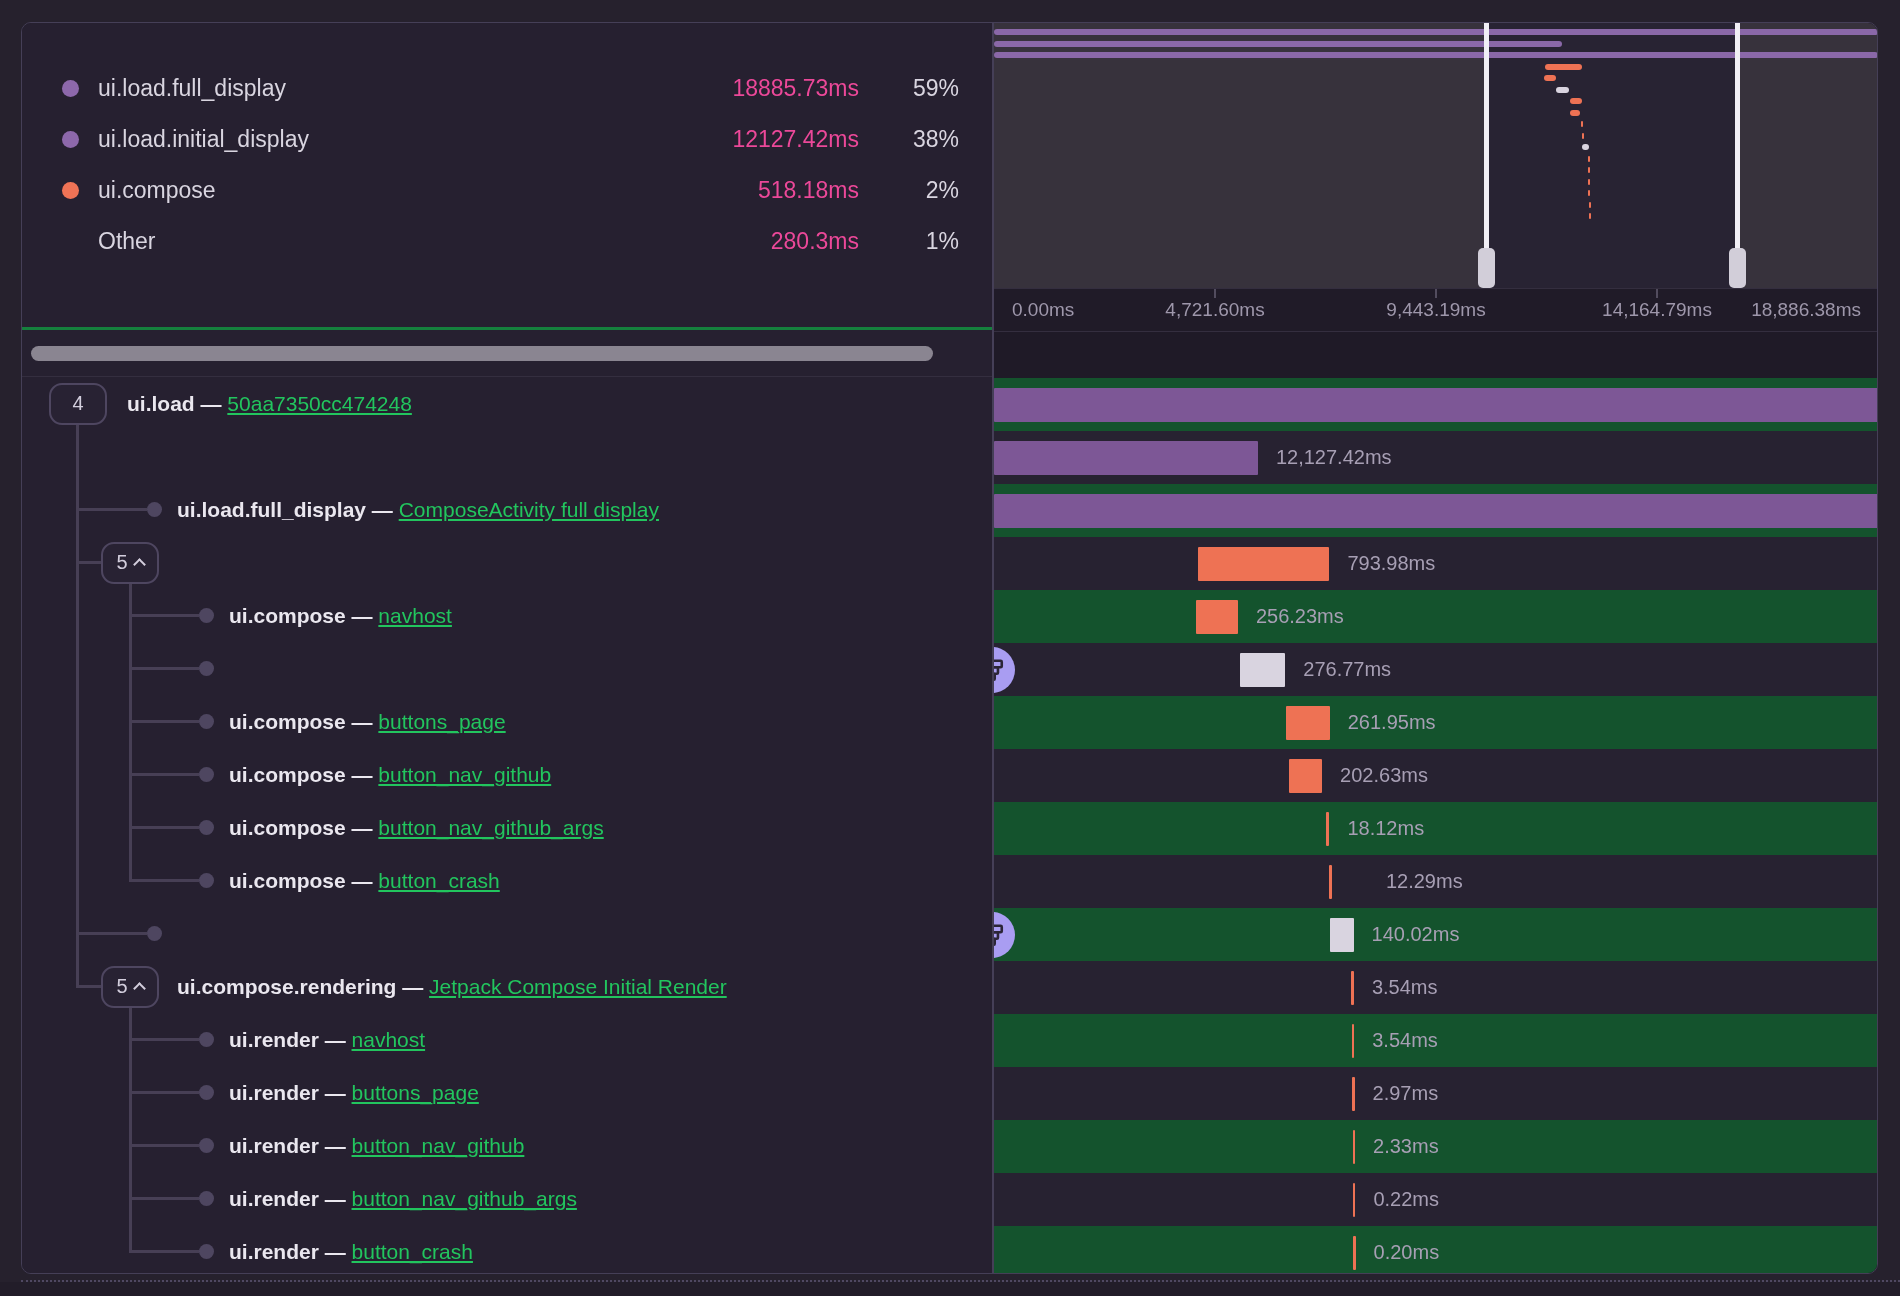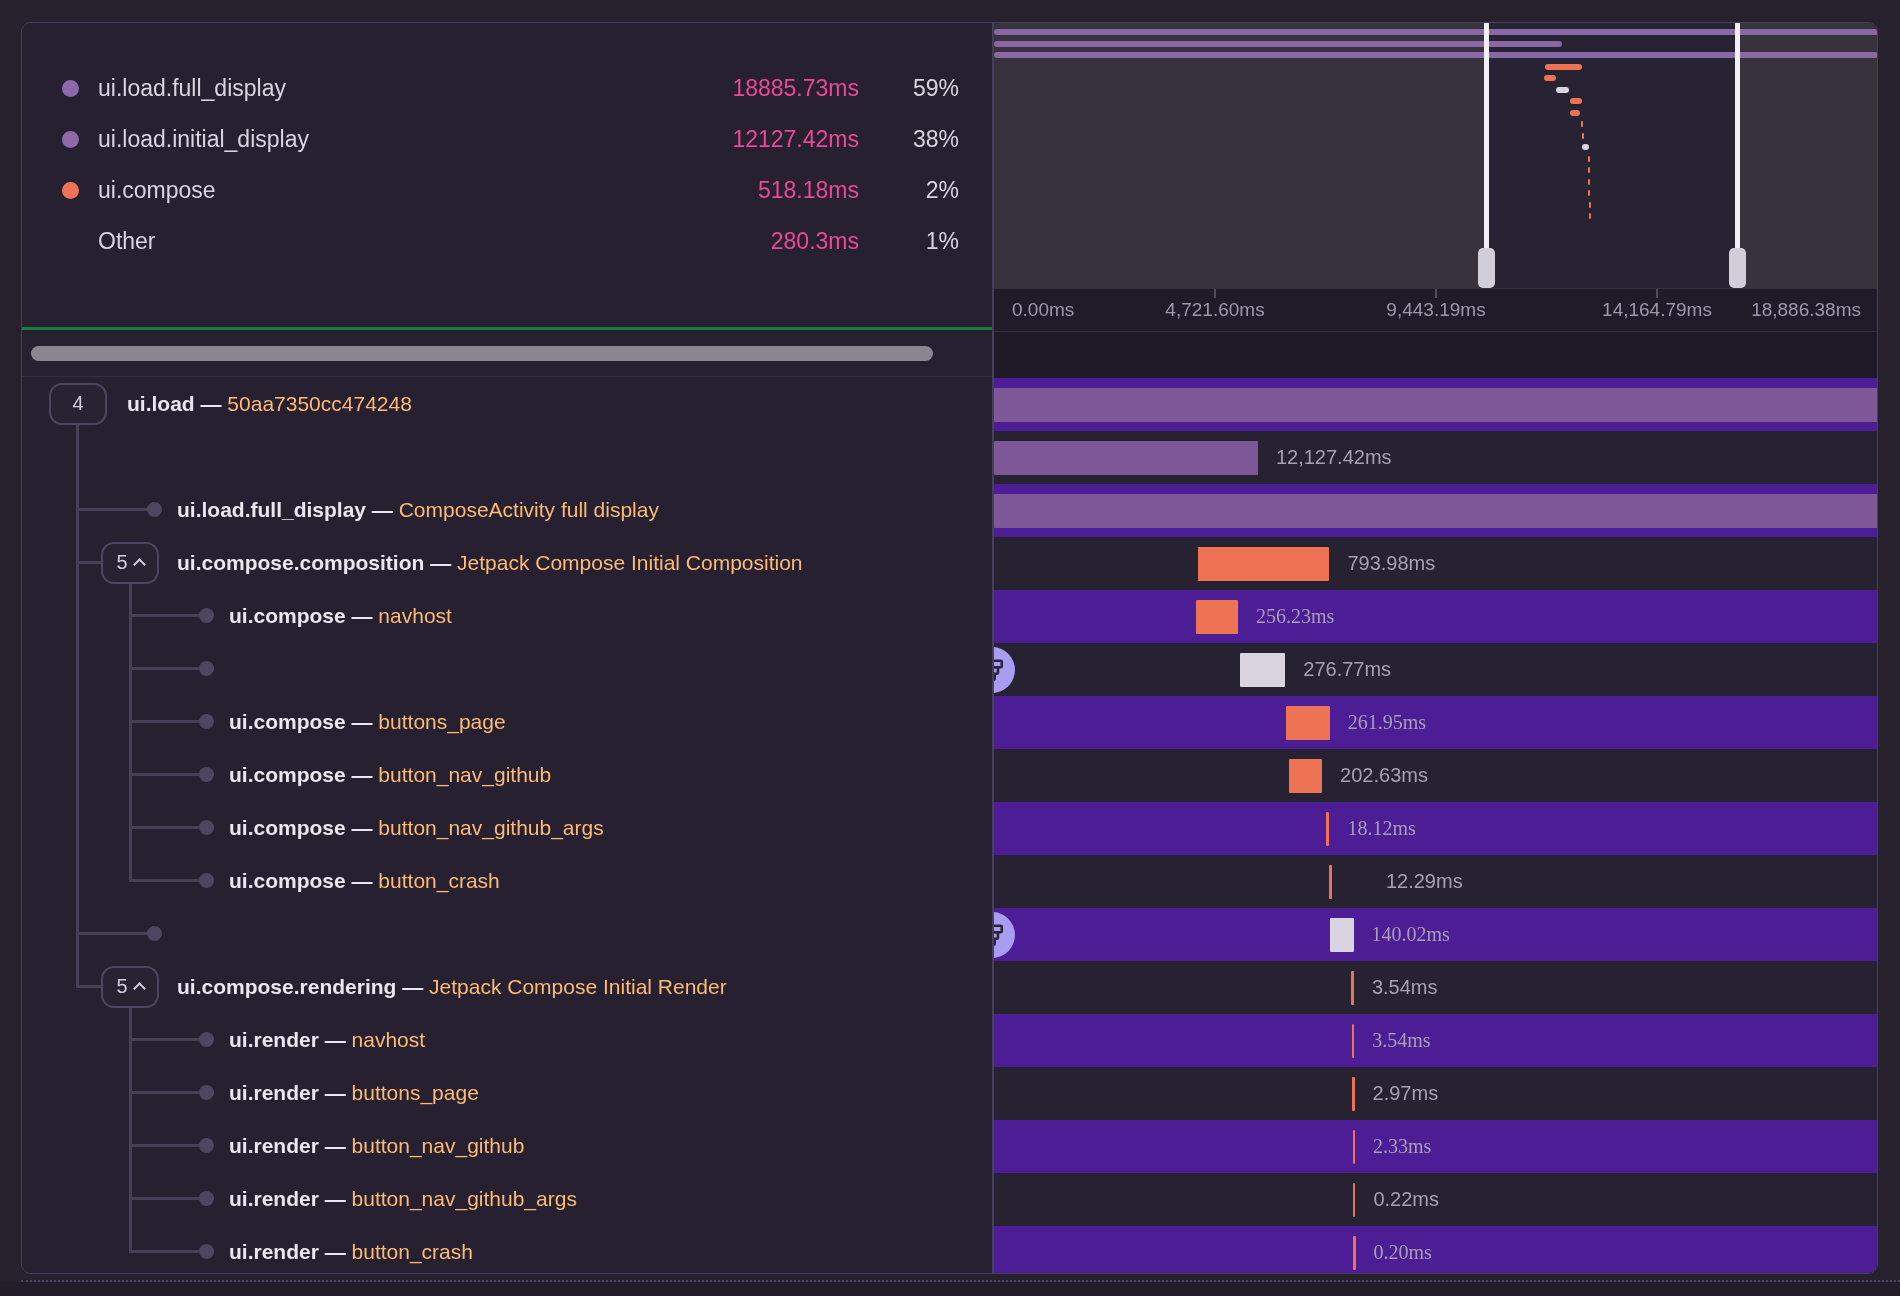--- a/index.html
+++ b/index.html
@@ -22,21 +22,21 @@
 
   
   .scroll-row{height:47px;flex:none;border-bottom:1px solid #342e3f;position:relative;}
   .scroll-pill{position:absolute;left:9px;top:16px;width:902px;height:15px;border-radius:8px;background:#8a8591;}
 
   
   .tree-rows{position:relative;flex:1;overflow:hidden;}
   .tree-row{position:absolute;left:0;width:100%;height:53px;white-space:nowrap;}
   .tree-text{position:absolute;top:0;line-height:53px;font-size:21px;}
   .tree-name{font-weight:bold;color:#eae7ef;}
-  .tree-desc{color:#fdba74;}
+  .tree-desc{color:#22c55e;text-decoration:underline;}
   .conn{position:absolute;background:#473f55;}
   .tdot{position:absolute;width:15px;height:15px;border-radius:50%;background:#4e4660;}
   .badge{position:absolute;width:58px;height:42px;border:2.5px solid #4e4660;border-radius:13px;
     background:#282233;color:#d3cedd;font-size:20px;display:flex;align-items:center;justify-content:center;}
   .badge .caret{width:9px;height:9px;border-left:2.5px solid #d3cedd;border-top:2.5px solid #d3cedd;
     transform:rotate(45deg);margin-left:7px;margin-top:4px;}
 
   
   .minimap{height:265px;flex:none;position:relative;background:#37323c;overflow:hidden;}
   .mini-selection{position:absolute;top:0;height:100%;background:#282333;}
@@ -47,21 +47,21 @@
   
   .axis{height:44px;flex:none;position:relative;background:#201b28;
     border-top:1px solid #342e3f;border-bottom:1px solid #342e3f;}
   .axis-label{position:absolute;top:0;line-height:42px;font-size:19px;color:#9e97ab;white-space:nowrap;}
   .axis-tick{position:absolute;top:0;width:2px;height:9px;background:#524c5e;}
   .right-spacer{height:46px;flex:none;background:#1f1a27;}
 
   
   .wf-rows{position:relative;flex:1;overflow:hidden;}
   .wf-row{position:absolute;left:0;width:100%;height:53px;}
-  .wf-row.odd{background:#4c1d95;font-family:Liberation Serif, serif;}
+  .wf-row.odd{background:#14532d;}
   .wf-row.even{background:#272231;}
   .wf-bar{position:absolute;top:9.5px;height:34px;border-radius:1px;}
   .wf-label{position:absolute;top:0;line-height:53px;font-size:20px;color:#a79fb4;white-space:nowrap;}
   .profile-badge{position:absolute;width:46px;height:46px;border-radius:50%;background:#a99df2;
     display:flex;align-items:center;justify-content:center;z-index:6;}
 
   .bottom-dotted{position:absolute;left:21px;right:0;top:1280px;border-top:2px dotted #4f4862;}
   .bottom-area{position:absolute;left:0;right:0;top:1282px;bottom:0;background:#221d29;}
 </style>
 </head>
@@ -112,21 +112,20 @@
           <div class="conn" style="left: 53.5px; top: 25px; width: 71px; height: 3px;"></div>
           <div class="tdot" style="left: 124.5px; top: 19px;"></div>
           <div class="tree-text" style="left: 155px;"><span class="tree-name">ui.load.full_display — </span><span class="tree-desc">ComposeActivity full display</span></div>
         </div>
         <div class="tree-row" style="top: 159px;">
           <div class="conn" style="left: 53.5px; top: 25px; width: 25.5px; height: 3px;"></div>
           <div class="badge" style="left: 79px; top: 5.5px;">
             <span>5</span>
             <div class="caret"></div>
           </div>
-          <div class="tree-text" style="left: 155px;"><span class="tree-name">ui.compose.composition — </span><span class="tree-desc">Jetpack Compose Initial Composition</span></div>
         </div>
         <div class="tree-row" style="top: 212px;">
           <div class="conn" style="left: 106.5px; top: 25px; width: 70px; height: 3px;"></div>
           <div class="tdot" style="left: 176.5px; top: 19px;"></div>
           <div class="tree-text" style="left: 207px;"><span class="tree-name">ui.compose — </span><span class="tree-desc">navhost</span></div>
         </div>
         <div class="tree-row" style="top: 265px;">
           <div class="conn" style="left: 106.5px; top: 25px; width: 70px; height: 3px;"></div>
           <div class="tdot" style="left: 176.5px; top: 19px;"></div>
         </div>

